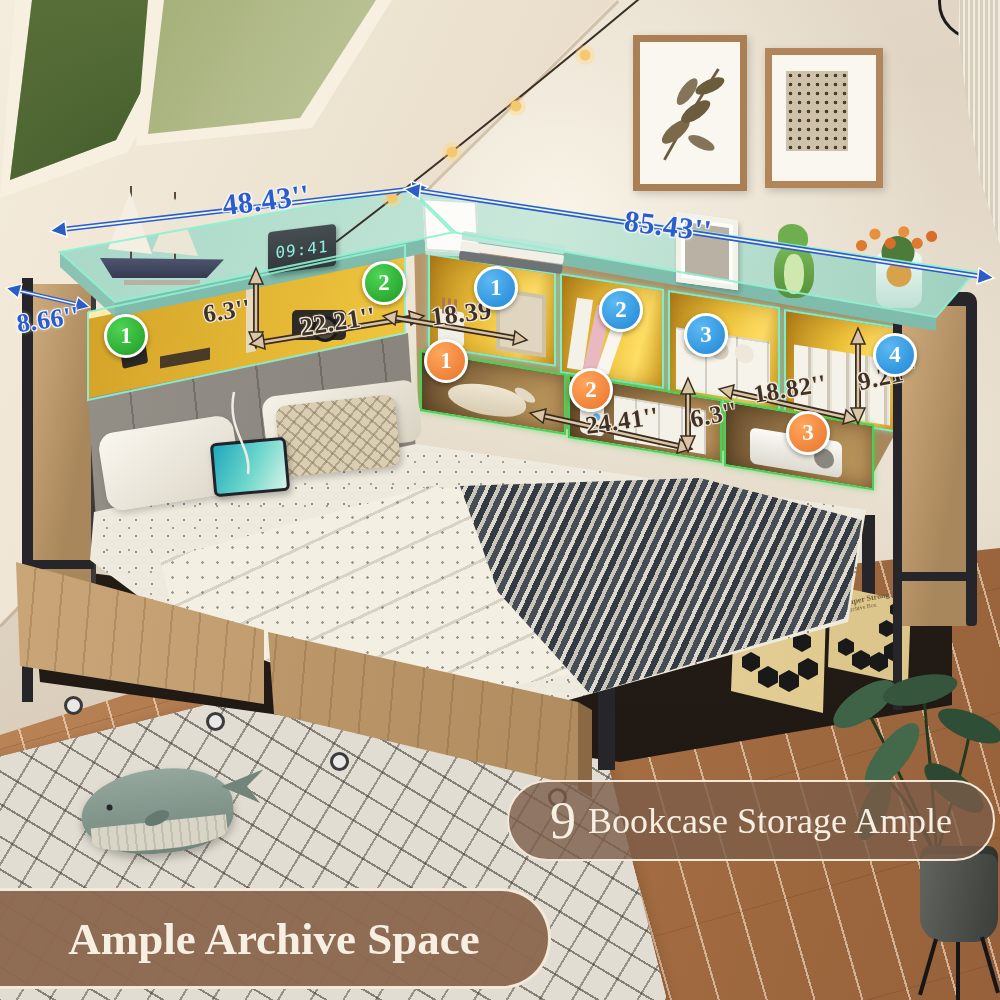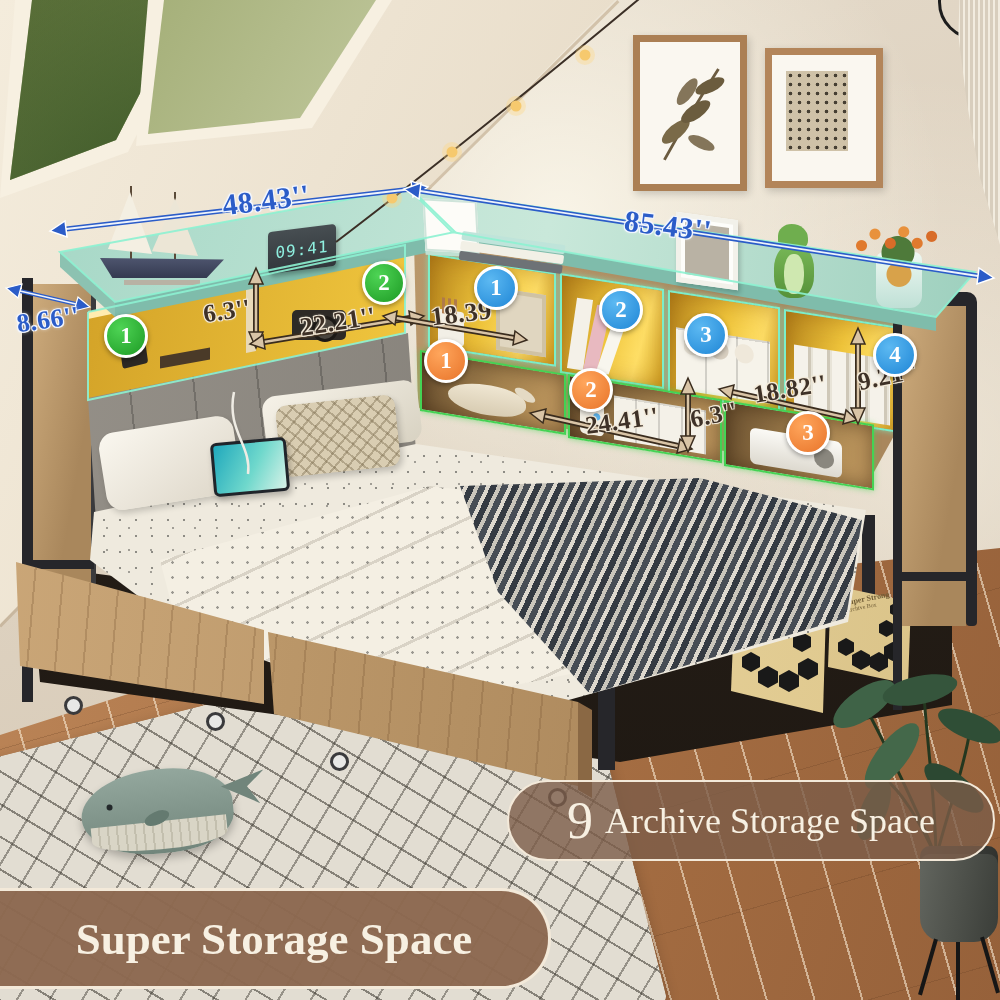--- a/index.html
+++ b/index.html
@@ -433,19 +433,19 @@
   <div class="badge b" style="left:493px;top:285px;">1</div>
   <div class="badge b" style="left:618px;top:307px;">2</div>
   <div class="badge b" style="left:703px;top:332px;">3</div>
   <div class="badge b" style="left:892px;top:352px;">4</div>
   <div class="badge o" style="left:443px;top:358px;">1</div>
   <div class="badge o" style="left:588px;top:387px;">2</div>
   <div class="badge o" style="left:805px;top:430px;">3</div>
 
   <div class="banner" id="banner-bookcase">
     <span class="cnt">9</span>
-    <span class="lbl">Archive Storage Space</span>
+    <span class="lbl">Bookcase Storage Ample</span>
   </div>
   <div class="banner" id="banner-ample">
-    <span>Super Storage Space</span>
+    <span>Ample Archive Space</span>
   </div>
 
 </div>
 
 </body></html>

